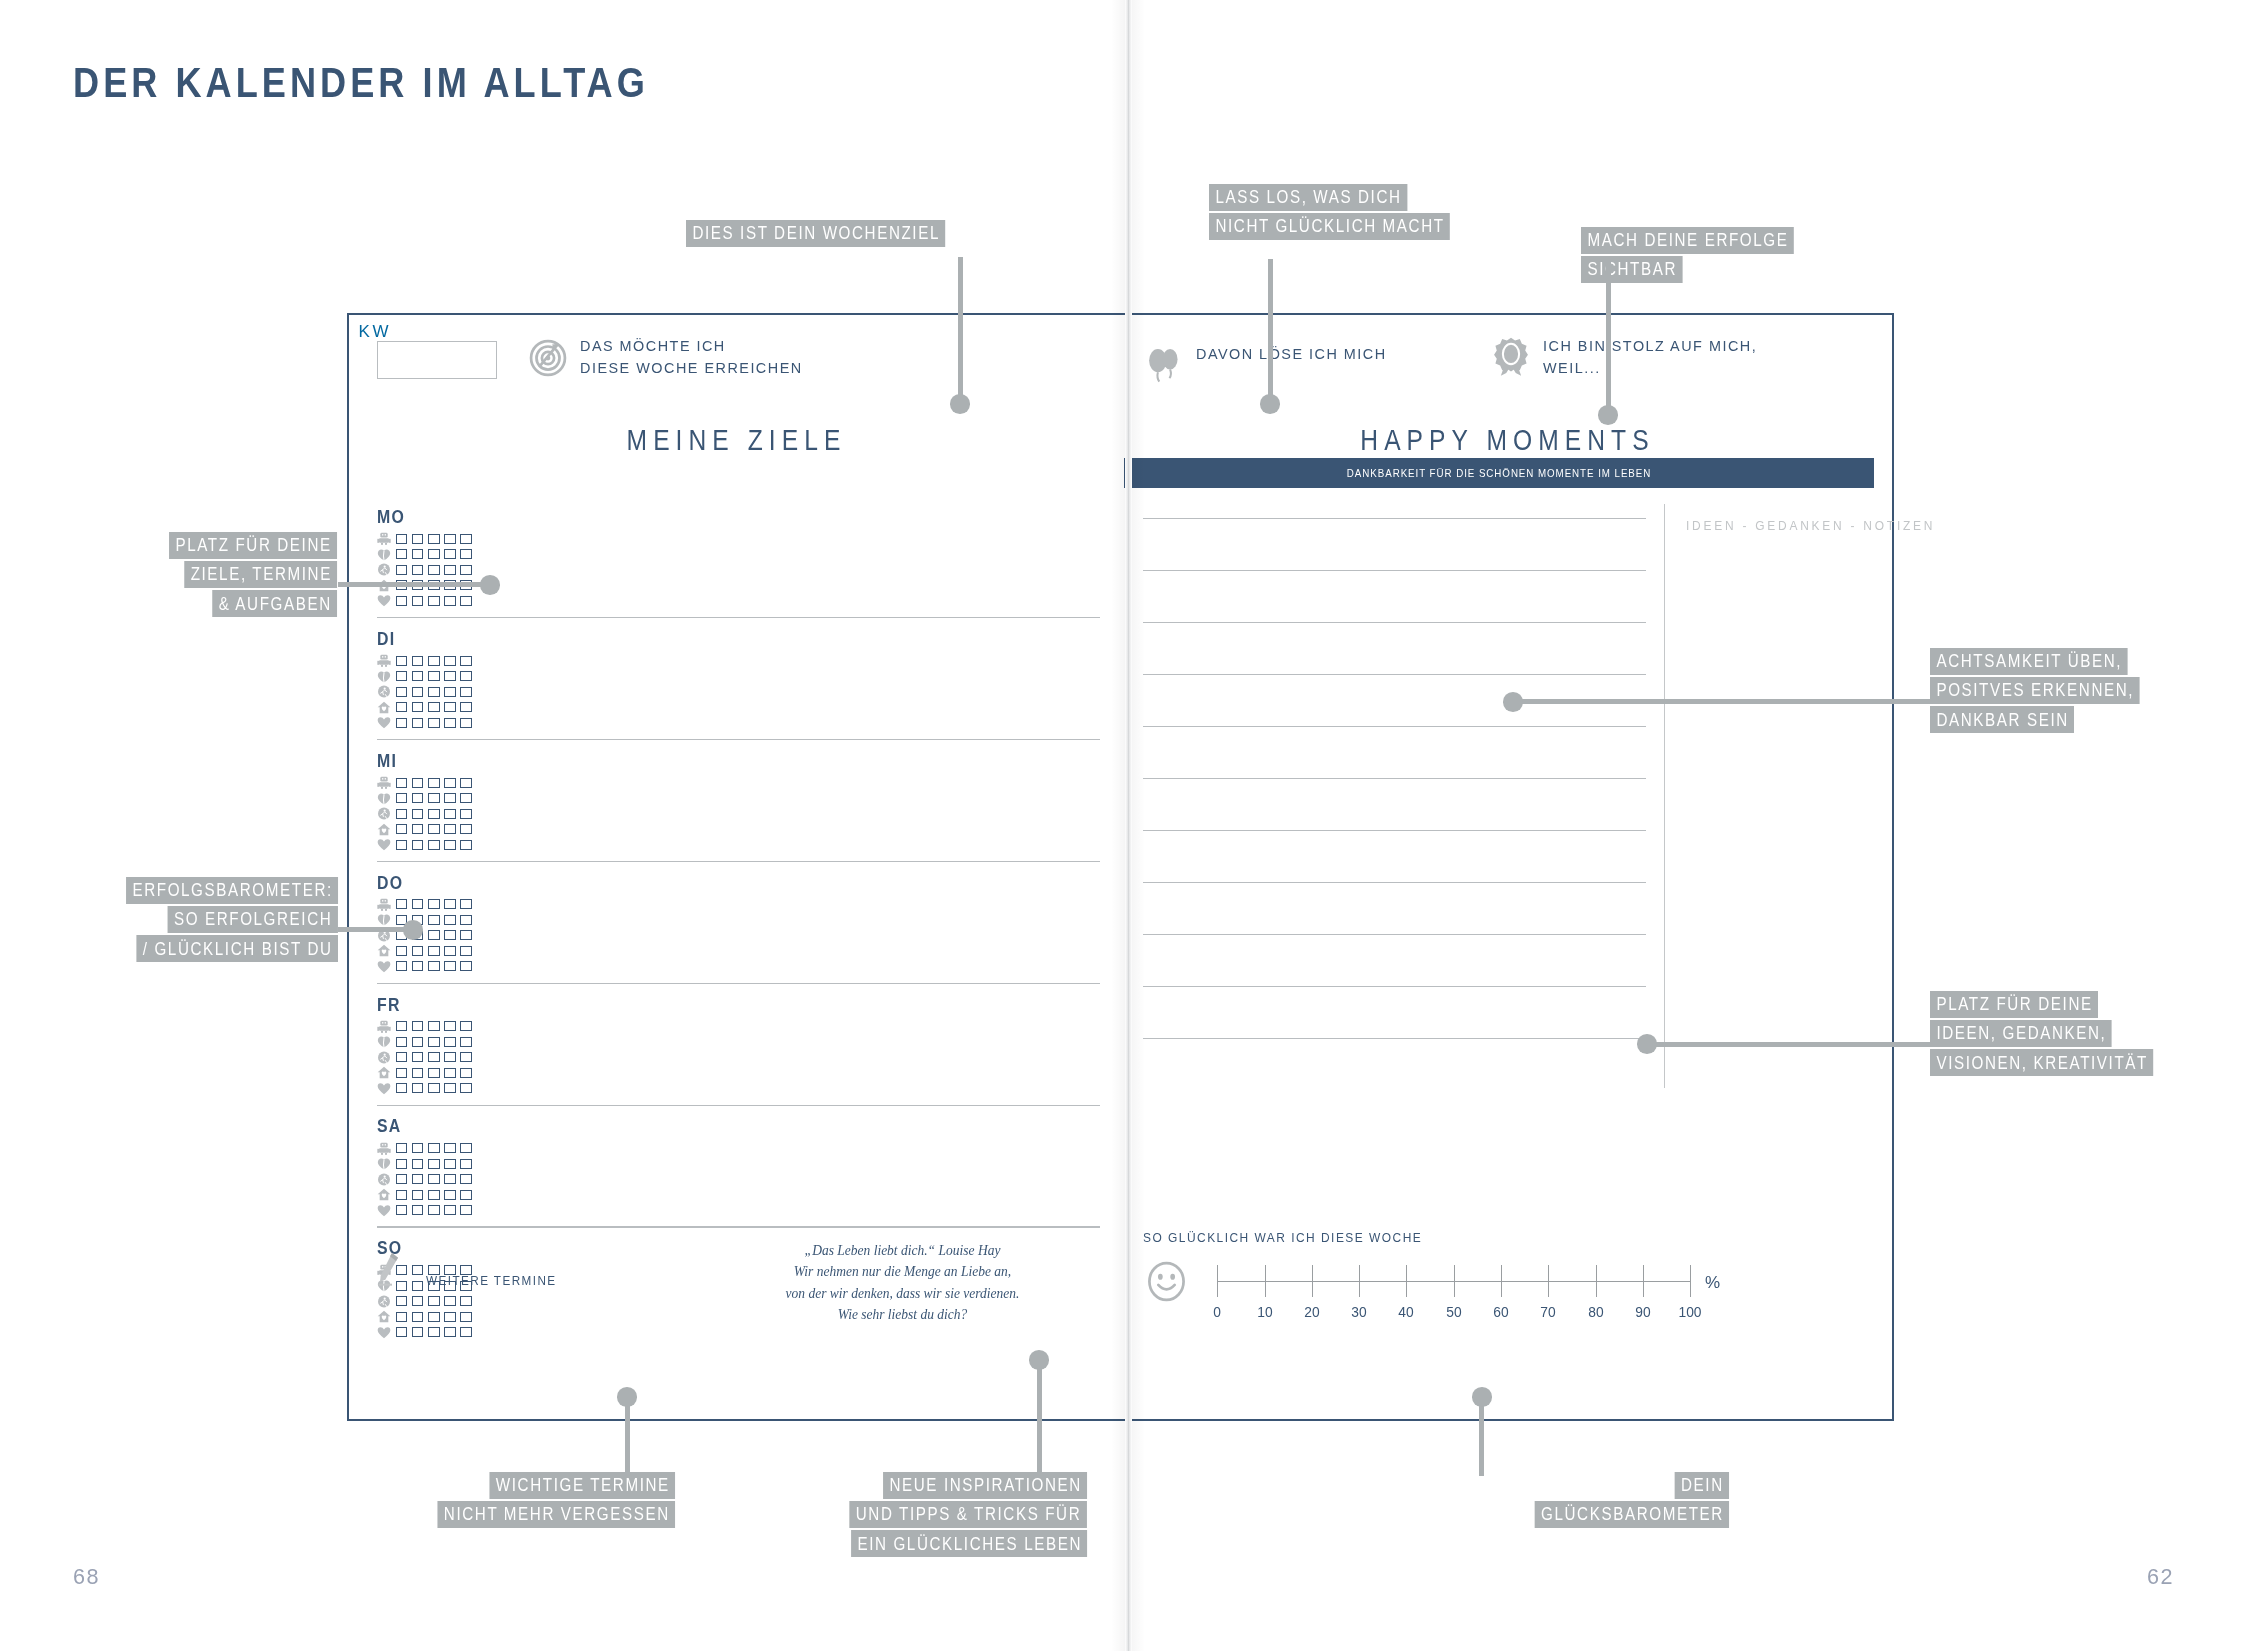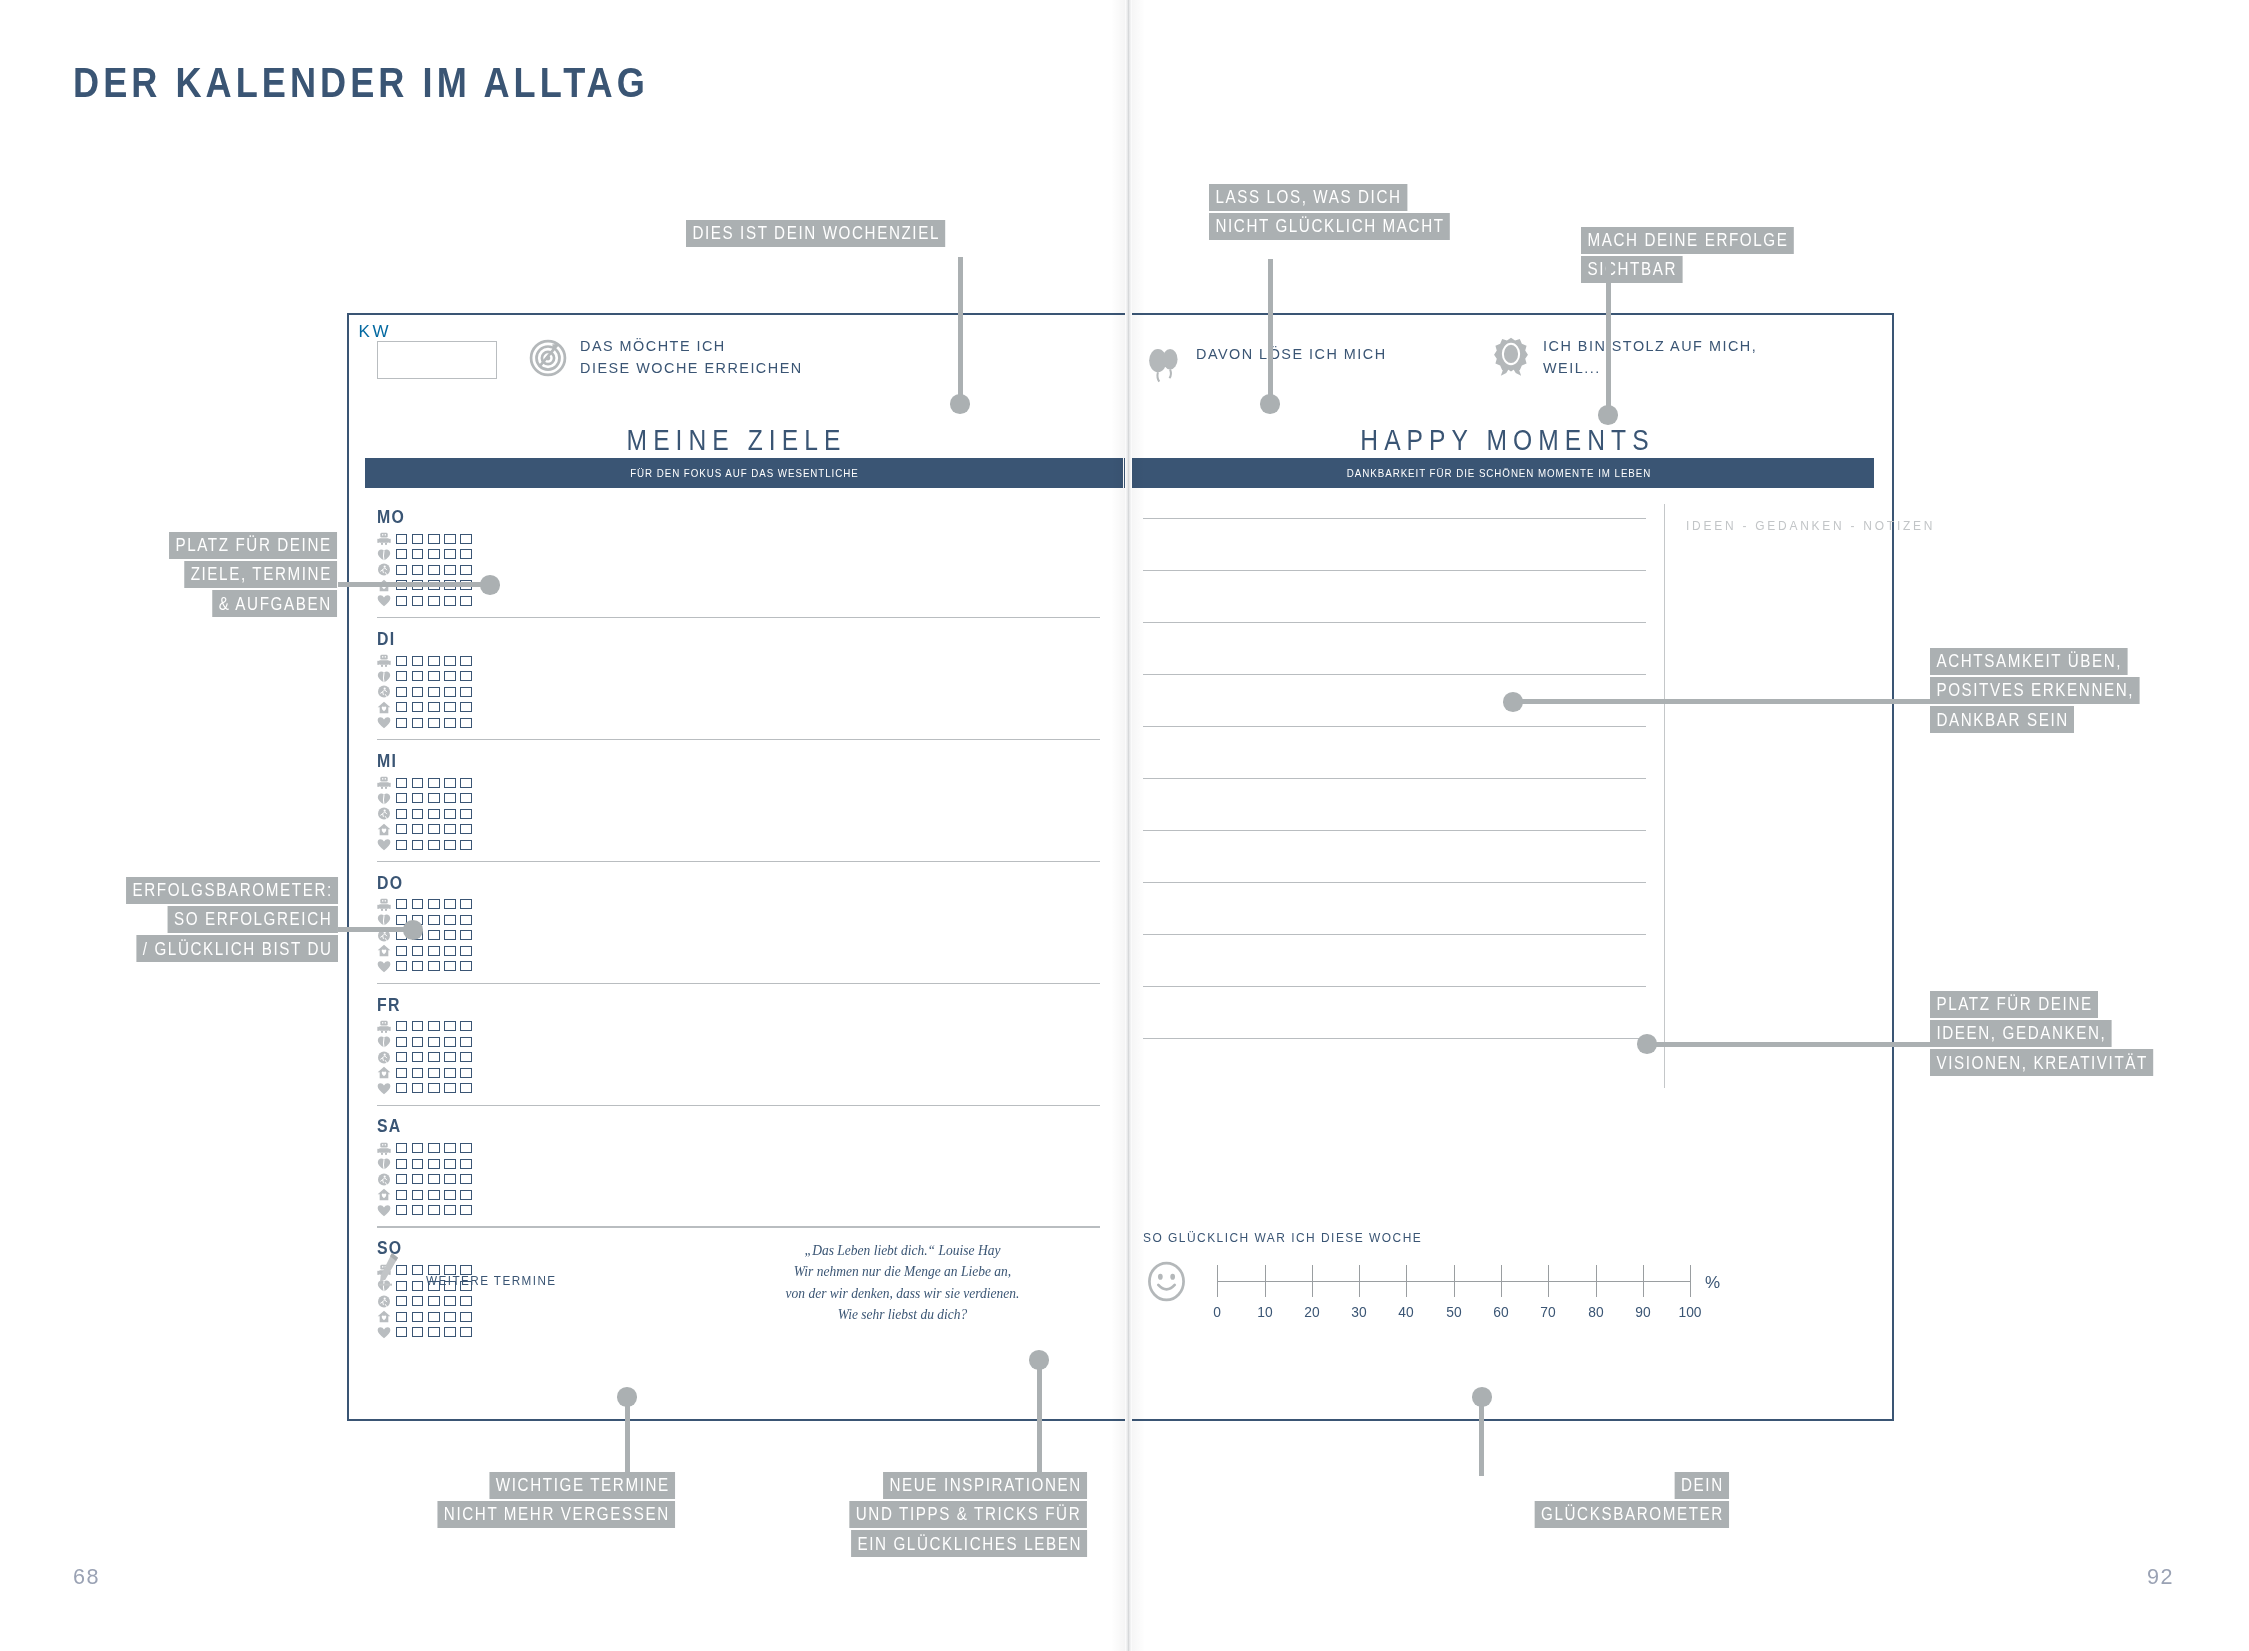--- a/index.html
+++ b/index.html
@@ -178,23 +178,20 @@
           <path d="M46 13 l-9 1 l3 7 z" fill="#b4b8ba"></path>
         </svg>
       </span>
       <span class="hdr-txt">
         <span>DAS MÖCHTE ICH</span><br>
         <span>DIESE WOCHE ERREICHEN</span>
       </span>
     </div>
 
     <div class="abs sec-title" style="top:108px;">MEINE ZIELE</div>
-    <div class="sec-bar" style="left:16px;top:143px;width:758px;">
-      <span>FÜR DEN FOKUS AUF DAS WESENTLICHE</span>
-    </div>
 
     <div id="days">
         <div class="day">
           <div class="day-name">MO</div>
           <div class="crow">
             <span class="ic"><svg viewBox="0 0 21 19" width="14" height="13">
                 <rect x="5" y="1" width="11" height="7" rx="2" fill="#b9bdc0"></rect>
                 <rect x="7.5" y="3" width="2" height="2" fill="#fff"></rect>
                 <rect x="11.5" y="3" width="2" height="2" fill="#fff"></rect>
                 <rect x="3" y="9" width="15" height="7" rx="1.5" fill="#b9bdc0"></rect>
@@ -846,14 +843,14 @@
 <div class="callout" style="left:1466px;top:1472px;width:263px;">
   <div class="lines r" id="ann-gluecksbarometer">
       <div class="cl cond r">DEIN</div>
       <div class="cl cond r">GLÜCKSBAROMETER</div>
     </div>
 </div>
 <div class="lead leadv" style="left:1479px;top:1402px;height:74px;"></div>
 <div class="dot" style="left:1472px;top:1387px;"></div>
 
 <div class="pagenum" style="left:73px;top:1564px;">68</div>
-<div class="pagenum" style="left:2147px;top:1564px;">92</div>
+<div class="pagenum" style="left:2147px;top:1564px;">62</div>
 
 
 </body></html>

